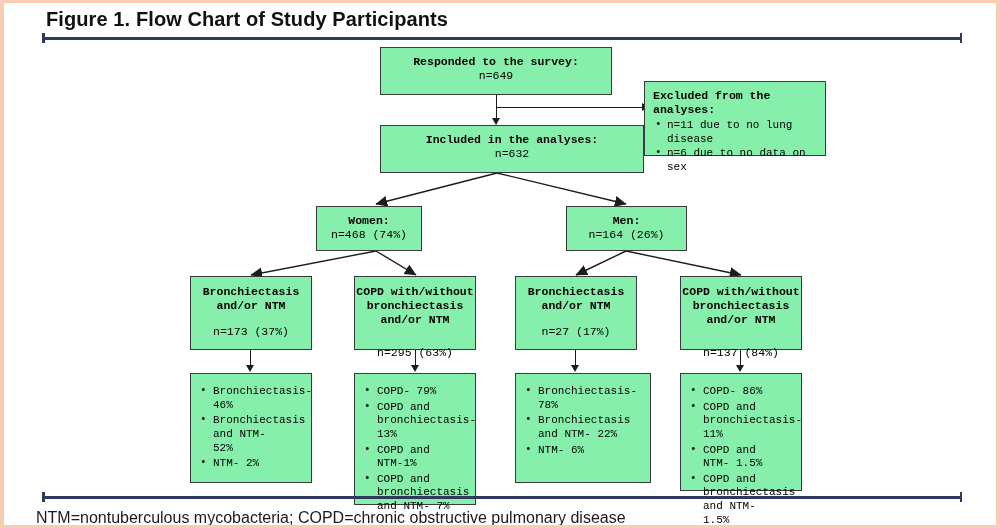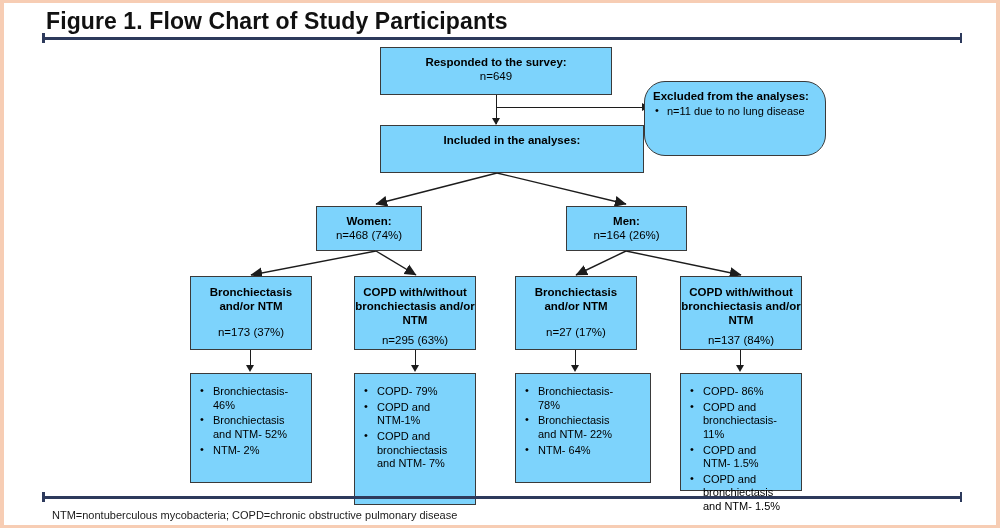--- a/index.html
+++ b/index.html
@@ -22,21 +22,21 @@
     border-top: 3px solid #f7cdb4;
     border-bottom: 3px solid #f7cdb4;
     overflow: hidden;
   }
 
   
   #fig-title {
     position: absolute;
     left: 42px;
     top: 5px;
-    font-size: 23px;
+    font-size: 20px;
     font-weight: bold;
     color: #111111;
     letter-spacing: 0.1px;
     white-space: nowrap;
   }
 
   
   .rule {
     position: absolute;
     left: 38px;
@@ -58,34 +58,35 @@
     background: #2d3a5c;
   }
   .rule .cap.left  { left: 0; }
   .rule .cap.right { right: 0; }
   #rule-top    { top: 30px; }
   #rule-bottom { top: 489px; }
 
   
   #footnote {
     position: absolute;
-    left: 48px;
+    left: 32px;
     top: 506px;
-    font-size: 11px;
+    font-size: 16px;
     color: #1a1a1a;
     white-space: nowrap;
   }
 
   
   .node {
     position: absolute;
     box-sizing: border-box;
     border: 1.3px solid #3a3a3a;
-    background: #7dd3fc;
+    background: #86efac;
     color: #000000;
+    font-family: Liberation Mono, monospace;
   }
   .node .hd {
     font-weight: bold;
     font-size: 11.5px;
     text-align: center;
     line-height: 1.22;
   }
   .node .sub {
     font-size: 11.5px;
     text-align: center;
@@ -93,21 +94,20 @@
   }
 
   
   .node.centered {
     padding-top: 7px;
   }
 
   
   .node.bulleted {
     padding: 7px 6px 6px 7px;
-    border-radius: 21px;
   }
   .node.bulleted .hd {
     text-align: left;
     margin-left: 1px;
   }
   ul.blist {
     list-style: none;
     margin: 2px 0 0 0;
     padding: 0;
   }
@@ -122,21 +122,21 @@
     content: "\2022";
     position: absolute;
     left: 3px;
     top: -1px;
     font-size: 11px;
   }
 
   
   .node.diag { padding-top: 8px; }
   .node.diag .sub { margin-top: 12px; }
-  .node.diag.tight .sub { margin-top: 6px; }
+  .node.diag.tight .sub { margin-top: 19px; }
 
   
   .node.listbox {
     padding: 9px 20px 5px 6px;
   }
   .node.listbox ul.blist li {
     padding-left: 16px;
     margin-bottom: 2px;
   }
 
@@ -220,25 +220,27 @@
 
   <div class="node centered" style="left:376px; top:44px; width:232px; height:48px;">
     <div class="hd">Responded to the survey:</div>
     <div class="sub">n=649</div>
   </div>
 
   <div class="node bulleted" style="left:640px; top:78px; width:182px; height:75px;">
     <div class="hd">Excluded from the analyses:</div>
     <ul class="blist">
       <li>n=11 due to no lung disease</li>
+      <li>n=6 due to no data on sex</li>
     </ul>
   </div>
 
   <div class="node centered" style="left:376px; top:122px; width:264px; height:48px;">
     <div class="hd">Included in the analyses:</div>
+    <div class="sub">n=632</div>
   </div>
 
   <div class="node centered" style="left:312px; top:203px; width:106px; height:45px;">
     <div class="hd">Women:</div>
     <div class="sub">n=468 (74%)</div>
   </div>
 
   <div class="node centered" style="left:562px; top:203px; width:121px; height:45px;">
     <div class="hd">Men:</div>
     <div class="sub">n=164 (26%)</div>
@@ -268,30 +270,31 @@
     <ul class="blist">
       <li>Bronchiectasis- 46%</li>
       <li>Bronchiectasis and NTM- 52%</li>
       <li>NTM- 2%</li>
     </ul>
   </div>
 
   <div class="node listbox" style="left:350px; top:370px; width:122px; height:132px;">
     <ul class="blist">
       <li>COPD- 79%</li>
+      <li>COPD and bronchiectasis- 13%</li>
       <li>COPD and NTM-1%</li>
       <li>COPD and bronchiectasis and NTM- 7%</li>
     </ul>
   </div>
 
   <div class="node listbox" style="left:511px; top:370px; width:136px; height:110px;">
     <ul class="blist">
       <li>Bronchiectasis- 78%</li>
       <li>Bronchiectasis and NTM- 22%</li>
-      <li>NTM- 64%</li>
+      <li>NTM- 6%</li>
     </ul>
   </div>
 
   <div class="node listbox" style="left:676px; top:370px; width:122px; height:118px;">
     <ul class="blist">
       <li>COPD- 86%</li>
       <li>COPD and bronchiectasis- 11%</li>
       <li>COPD and NTM- 1.5%</li>
       <li>COPD and bronchiectasis and NTM- 1.5%</li>
     </ul>

